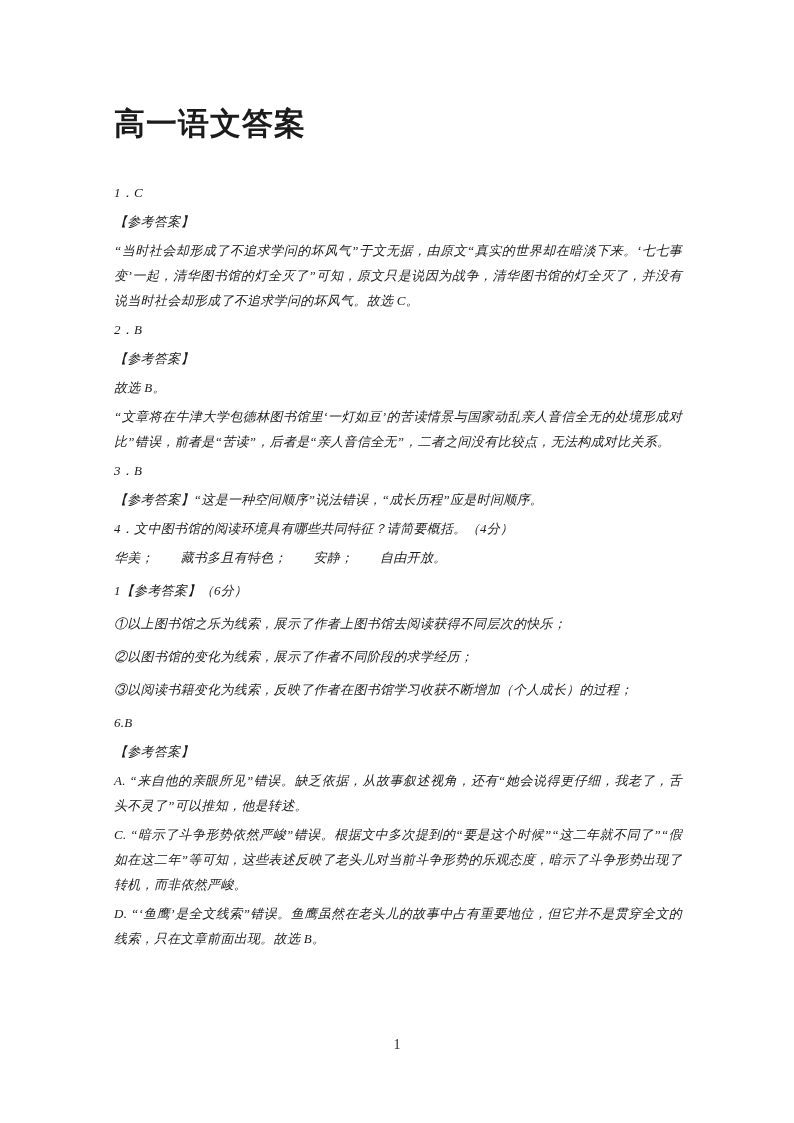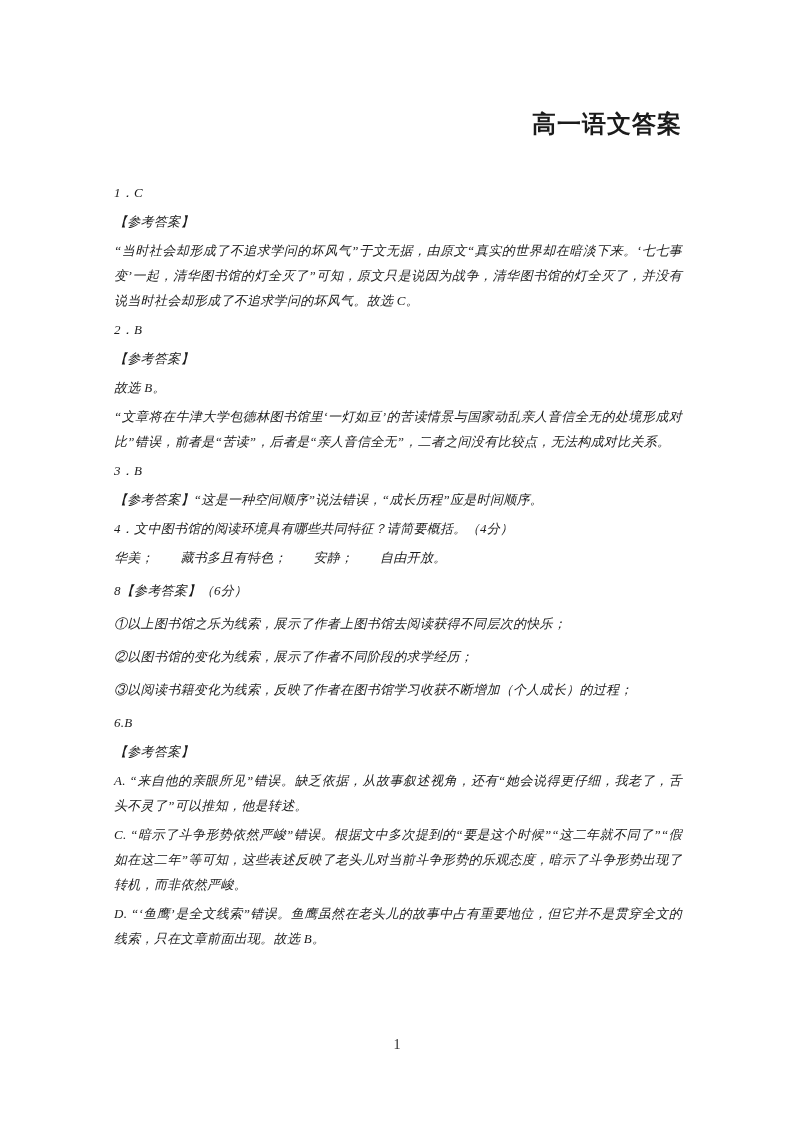--- a/index.html
+++ b/index.html
@@ -13,24 +13,24 @@
     height: 1123px;
     margin: 0 auto;
     background: #ffffff;
     box-sizing: border-box;
     padding: 104px 112px 0 114px;
     font-family: "Liberation Serif", "DejaVu Serif", serif;
     color: #1b1b1b;
     overflow: hidden;
   }
   .doc-title {
-    font-size: 24px;
+    font-size: 31px;
     line-height: 40px;
     font-weight: 700;
-    text-align: right;
+    text-align: left;
     margin: 0 0 36px 0;
     letter-spacing: 1px;
   }
   p.block {
     font-size: 13px;
     line-height: 25px;
     margin: 0 0 4px 0;
     text-align: justify;
     letter-spacing: 0.3px;
     font-style: italic;
@@ -63,21 +63,21 @@
   <p class="block">【参考答案】</p>
   <p class="block">故选 B。</p>
   <p class="block">“文章将在牛津大学包德林图书馆里‘一灯如豆’的苦读情景与国家动乱亲人音信全无的处境形成对比”错误，前者是“苦读”，后者是“亲人音信全无”，二者之间没有比较点，无法构成对比关系。</p>
 
   <p class="block">3．B</p>
   <p class="block">【参考答案】“这是一种空间顺序”说法错误，“成长历程”应是时间顺序。</p>
 
   <p class="block">4．文中图书馆的阅读环境具有哪些共同特征？请简要概括。（4分）</p>
   <p class="block spaced">华美；　　藏书多且有特色；　　安静；　　自由开放。</p>
 
-  <p class="block spaced">8【参考答案】（6分）</p>
+  <p class="block spaced">1【参考答案】（6分）</p>
   <p class="block spaced">①以上图书馆之乐为线索，展示了作者上图书馆去阅读获得不同层次的快乐；</p>
   <p class="block spaced">②以图书馆的变化为线索，展示了作者不同阶段的求学经历；</p>
   <p class="block spaced">③以阅读书籍变化为线索，反映了作者在图书馆学习收获不断增加（个人成长）的过程；</p>
 
   <p class="block">6.B</p>
   <p class="block">【参考答案】</p>
   <p class="block">A. “来自他的亲眼所见”错误。缺乏依据，从故事叙述视角，还有“她会说得更仔细，我老了，舌头不灵了”可以推知，他是转述。</p>
   <p class="block">C. “暗示了斗争形势依然严峻”错误。根据文中多次提到的“要是这个时候”“这二年就不同了”“假如在这二年”等可知，这些表述反映了老头儿对当前斗争形势的乐观态度，暗示了斗争形势出现了转机，而非依然严峻。</p>
   <p class="block">D. “‘鱼鹰’是全文线索”错误。鱼鹰虽然在老头儿的故事中占有重要地位，但它并不是贯穿全文的线索，只在文章前面出现。故选 B。</p>
 

